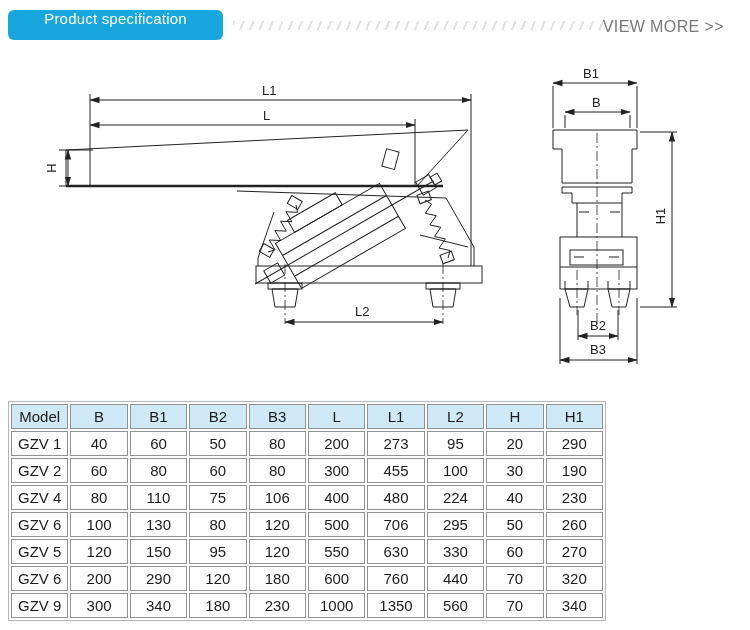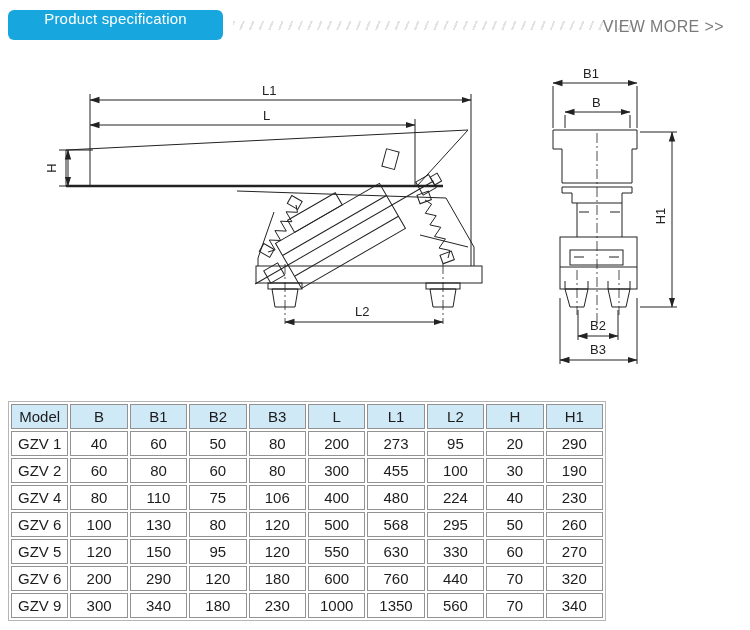--- a/index.html
+++ b/index.html
@@ -220,21 +220,21 @@
           <td>40</td>
           <td>230</td>
         </tr>
         <tr>
           <td>GZV 6</td>
           <td>100</td>
           <td>130</td>
           <td>80</td>
           <td>120</td>
           <td>500</td>
-          <td>568</td>
+          <td>706</td>
           <td>295</td>
           <td>50</td>
           <td>260</td>
         </tr>
         <tr>
           <td>GZV 5</td>
           <td>120</td>
           <td>150</td>
           <td>95</td>
           <td>120</td>

